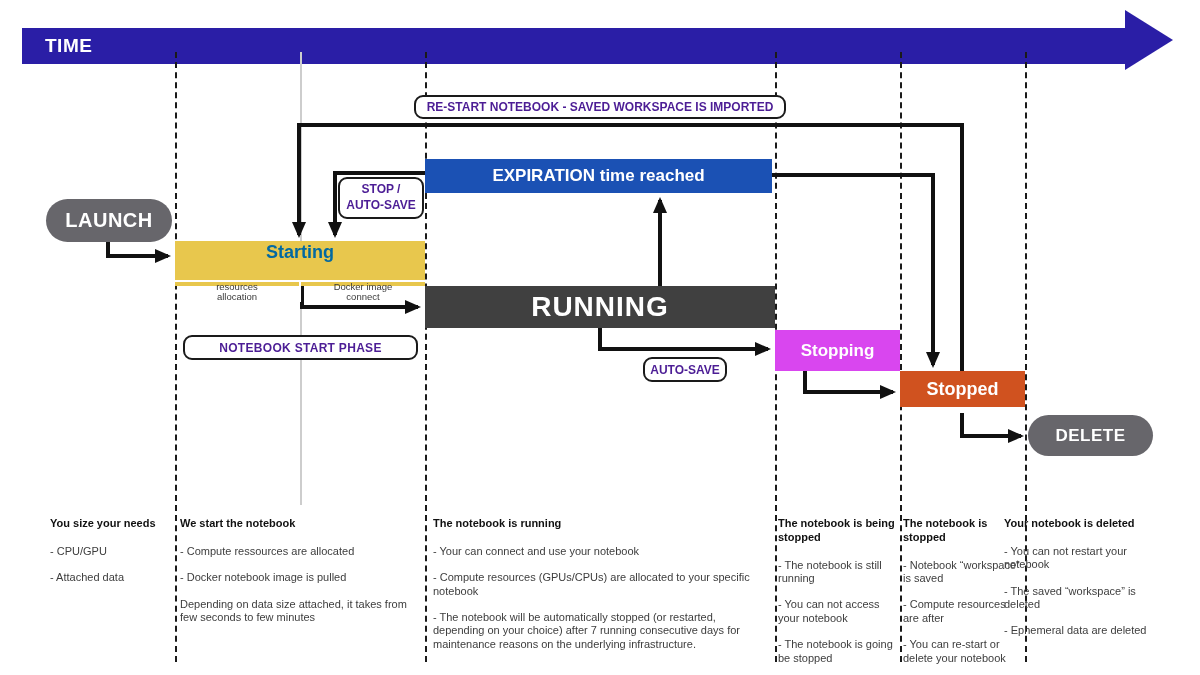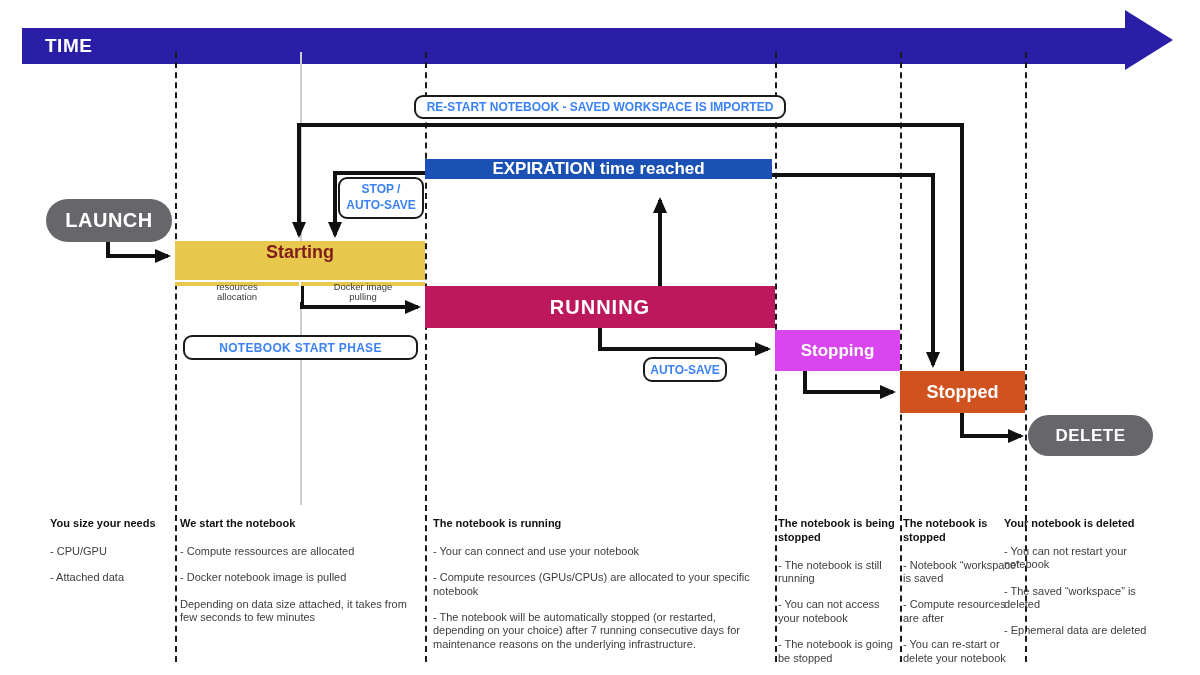--- a/index.html
+++ b/index.html
@@ -23,37 +23,37 @@
   svg.arrows { position:absolute; left:0; top:0; }
 
   
   .pill { position:absolute; background:#67666b; color:#fff; font-weight:bold;
     display:flex; align-items:center; justify-content:center; border-radius:22px; }
   .pill.launch { left:46px; top:199px; width:126px; height:43px; font-size:20px; letter-spacing:.5px; }
   .pill.delete { left:1028px; top:415px; width:125px; height:41px; font-size:17px; letter-spacing:.5px; }
 
   .phase { position:absolute; color:#fff; font-weight:bold; display:flex;
     align-items:center; justify-content:center; }
-  .phase.expiration { left:425px; top:159px; width:347px; height:20px; background:#1b51b4; font-size:17px; }
-  .phase.running { left:425px; top:286px; width:350px; height:42px; background:#be185d; font-size:20px; letter-spacing:1px; }
+  .phase.expiration { left:425px; top:159px; width:347px; height:34px; background:#1b51b4; font-size:17px; }
+  .phase.running { left:425px; top:286px; width:350px; height:42px; background:#404040; font-size:28px; letter-spacing:1px; }
   .phase.stopping { left:775px; top:330px; width:125px; height:41px; background:#d946ef; font-size:17px; }
-  .phase.stopped  { left:900px; top:371px; width:125px; height:42px; background:#d0521f; font-size:18px; }
+  .phase.stopped  { left:900px; top:371px; width:125px; height:36px; background:#d0521f; font-size:18px; }
 
   .starting { position:absolute; left:175px; top:241px; width:250px; height:45px; background:#e8c74d; }
   .starting .title { height:23px; display:flex; align-items:center; justify-content:center;
-    color:#7f1d1d; font-weight:bold; font-size:18px; }
+    color:#0369a1; font-weight:bold; font-size:18px; }
   .starting .subrow { display:flex; height:22px; border-top:2px solid #fff;margin-top:16px; }
   .starting .subcell { flex:1; display:flex; align-items:center; justify-content:center;
     font-size:9.5px; line-height:1.05; color:#3a3a3a; text-align:center; }
   .starting .subcell.first { border-right:2px solid #fff; }
 
   
   .labelbox { position:absolute; background:#fff; border:2px solid #1a1a1a; border-radius:9px;
     display:flex; align-items:center; justify-content:center; text-align:center;
-    font-weight:bold; color:#3b82f6; }
+    font-weight:bold; color:#4c1d95; }
   .labelbox.restart { left:414px; top:95px; width:372px; height:24px; font-size:12px; }
   .labelbox.stopsave { left:338px; top:177px; width:86px; height:42px; font-size:12px; line-height:1.3; }
   .labelbox.startphase { left:183px; top:335px; width:235px; height:25px; font-size:12px; letter-spacing:.3px; }
   .labelbox.autosave { left:643px; top:357px; width:84px; height:25px; font-size:12px; }
 
   .preline { white-space:pre-line; }
 
   
   .col { position:absolute; top:517px; font-size:11px; color:#3d3d3d; line-height:1.22; }
   .col h4 { font-size:11px; color:#111; font-weight:bold; margin:0 0 14px 0; line-height:1.25; }
@@ -104,21 +104,21 @@
   <div class="pill launch">
     <span>LAUNCH</span>
   </div>
 
   <div class="starting">
     <div class="title">Starting</div>
     <div class="subrow">
       <div class="subcell first preline">resources
 allocation</div>
       <div class="subcell preline">Docker image
-pulling</div>
+connect</div>
     </div>
   </div>
 
   <div class="phase expiration">
     <span>EXPIRATION time reached</span>
   </div>
 
   <div class="phase running">
     <span>RUNNING</span>
   </div>

